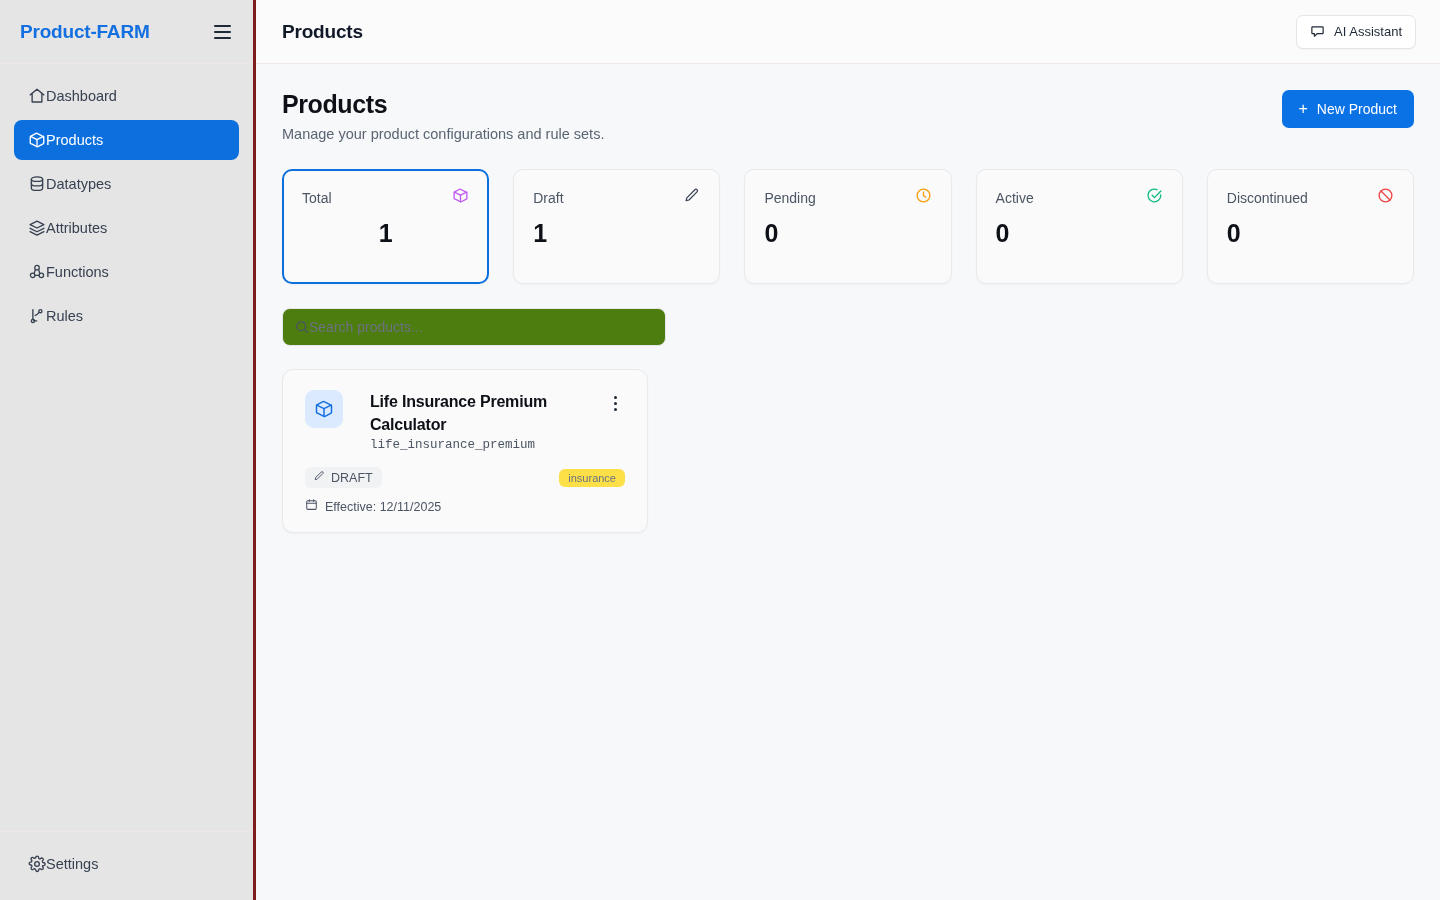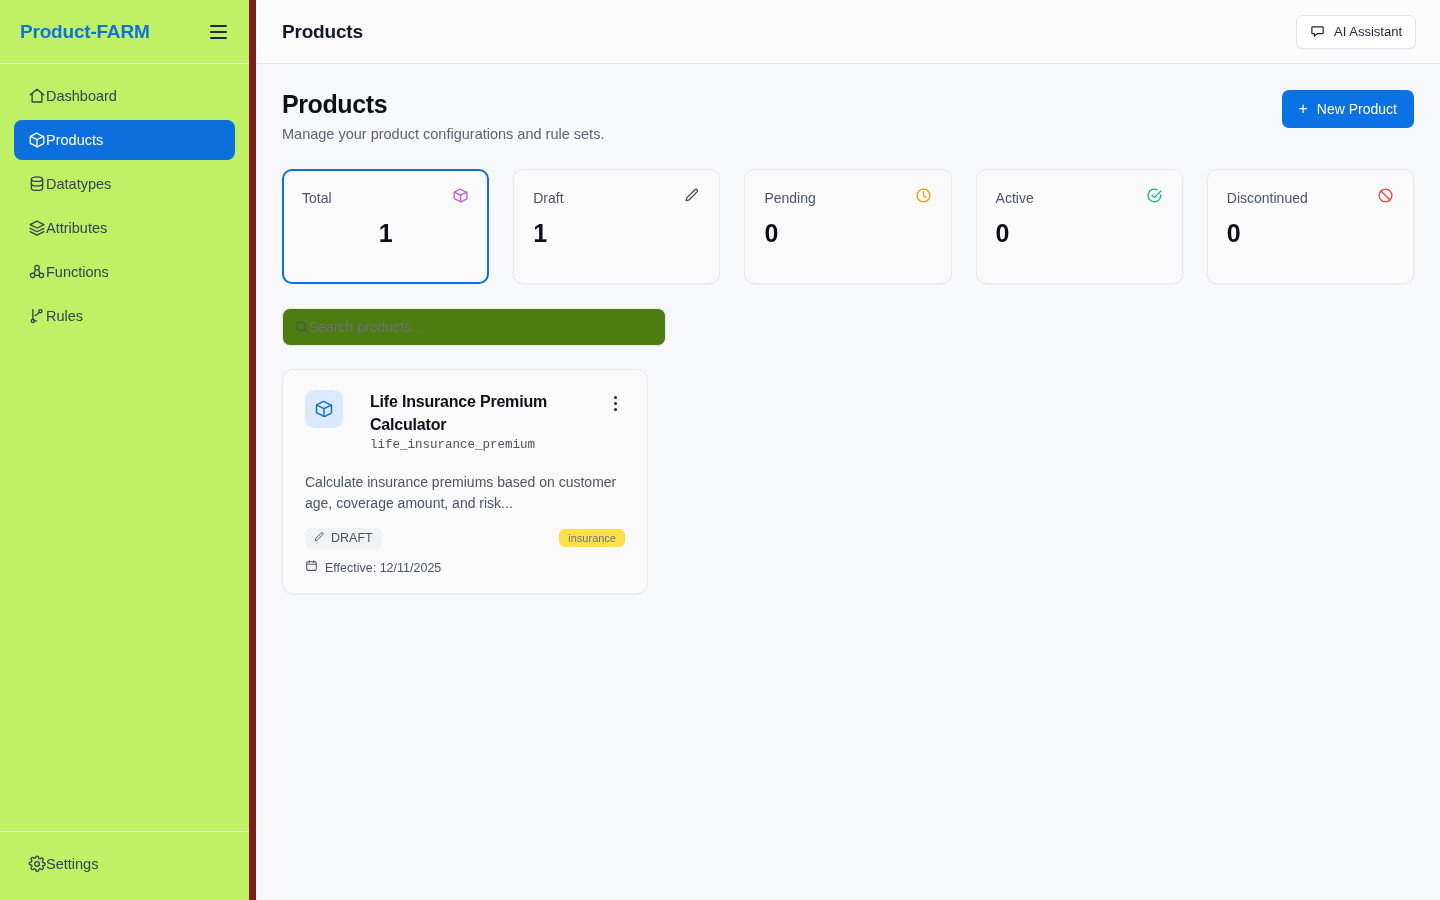--- a/index.html
+++ b/index.html
@@ -10,22 +10,22 @@
     overflow: hidden;
     color: #111827;
     -webkit-font-smoothing: antialiased;
   }
 
   .app { display: flex; width: 1440px; height: 900px; }
 
   
   .sidebar {
     width: 256px; height: 900px;
-    background: #bef264;
-    border-right: 7px solid #7f1d1d;
+    background: #e5e5e5;
+    border-right: 3px solid #7f1d1d;
     display: flex; flex-direction: column;
     flex: 0 0 256px;
   }
   .sidebar-header {
     height: 64px; flex: 0 0 64px;
     display: flex; align-items: center; justify-content: space-between;
     padding: 0 18px 0 20px;
     border-bottom: 1px solid #eee6e9;
   }
   .brand {
@@ -380,21 +380,20 @@
               <div class="pc-title">Life Insurance Premium Calculator</div>
               <div class="pc-slug">life_insurance_premium</div>
             </div>
             <div class="pc-menu">
               <i></i>
                 <i></i>
                 <i></i>
             </div>
           </div>
 
-          <div class="pc-desc">Calculate insurance premiums based on customer age, coverage amount, and risk...</div>
 
           <div class="pc-meta">
             <span class="badge-draft">
               <span>
                 <svg width="12" height="12" viewBox="0 0 24 24" fill="none" stroke="#4b5563" stroke-width="1.9" stroke-linecap="round" stroke-linejoin="round">
                   <path d="M16.8 3.9a2.1 2.1 0 0 1 3 3L8.4 18.3l-4 1 1-4z"></path>
                 </svg>
               </span>
               <span>DRAFT</span>
             </span>

